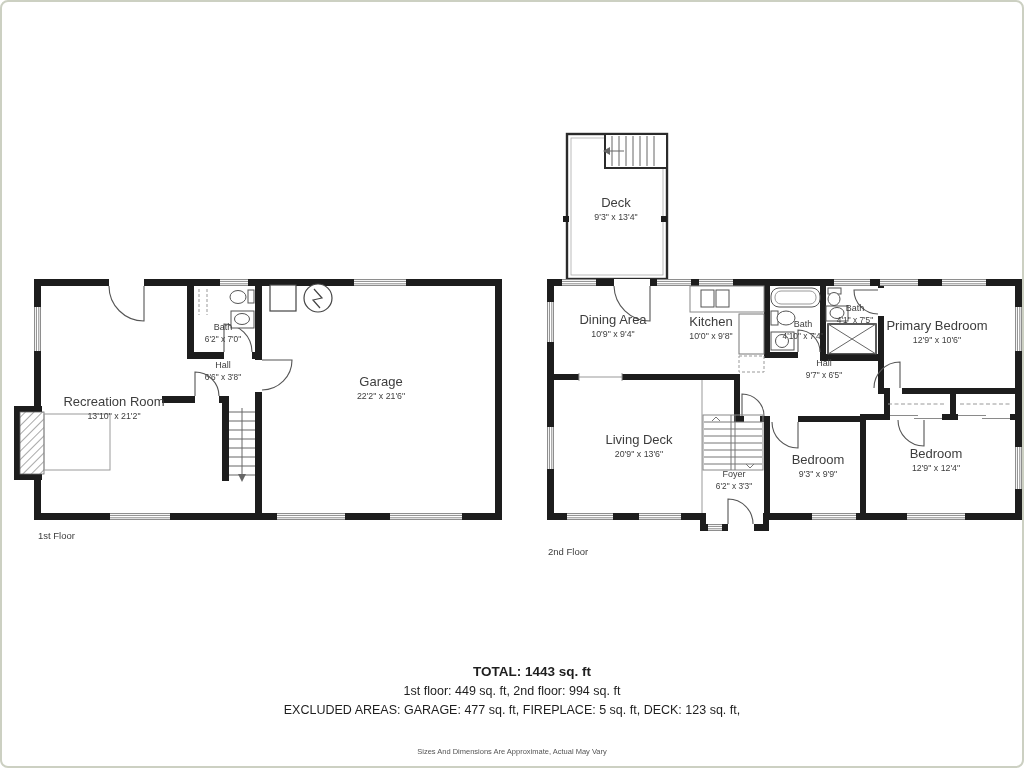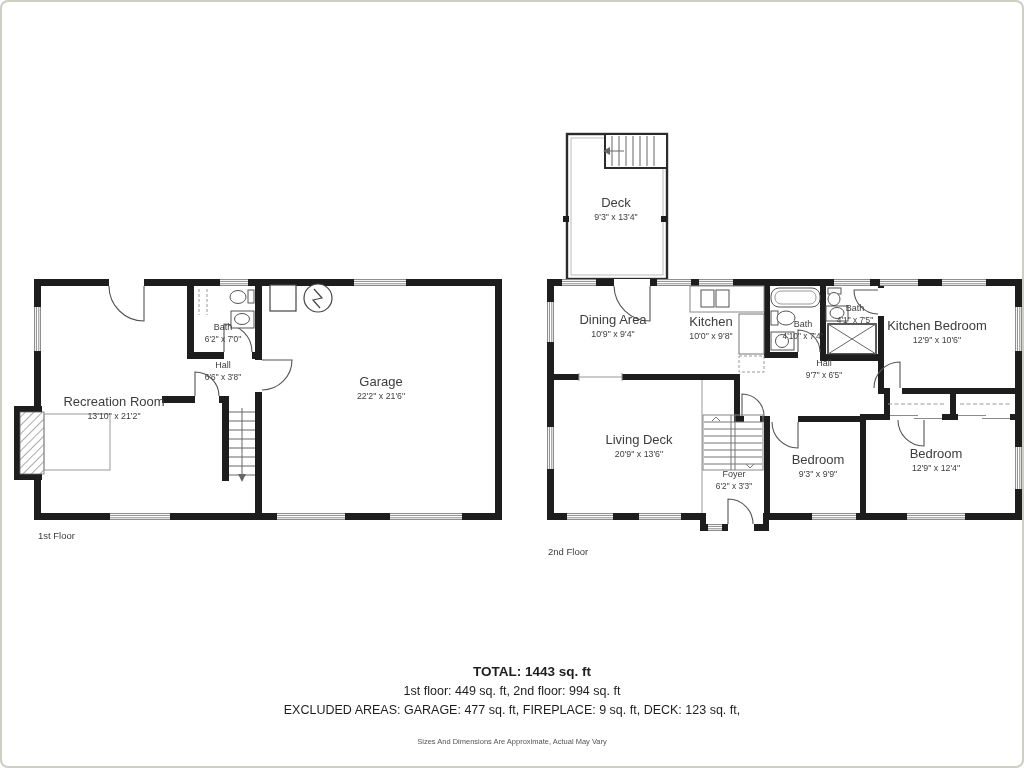--- a/index.html
+++ b/index.html
@@ -9,21 +9,21 @@
   svg{position:absolute;left:0;top:0;}
   .room-label{position:absolute;transform:translateX(-50%);text-align:center;color:#3d3d3d;white-space:nowrap;z-index:5;}
   .rn{display:block;font-size:13px;line-height:1.3;}
   .rd{display:block;font-size:8.8px;line-height:1.25;}
   .room-label.sm .rn{font-size:9px;}
   .room-label.sm .rd{font-size:8.3px;}
   .floor-label{position:absolute;font-size:9.5px;color:#3d3d3d;z-index:5;}
   .summary{position:absolute;left:0;right:0;top:660px;text-align:center;color:#1e1e1e;z-index:5;}
   .s-total{font-size:13.5px;font-weight:bold;line-height:1.5;margin-left:40px;}
   .s-line{font-size:12.5px;line-height:1.5;}
-  .s-disc{font-size:7.5px;color:#555;margin-top:17px;}
+  .s-disc{font-size:7.5px;color:#555;margin-top:27px;}
 </style>
 </head>
 <body>
 
 <div id="page">
 
 <svg width="1024" height="768" viewBox="0 0 1024 768">
   <defs>
     <pattern id="hatch" width="6" height="6" patternTransform="rotate(45)" patternUnits="userSpaceOnUse">
       <line x1="0" y1="0" x2="0" y2="6" stroke="#555" stroke-width="1"></line>
@@ -330,21 +330,21 @@
 </div>
 <div class="room-label sm" style="left:801px;top:317px">
   <span class="rn">Bath</span>
   <span class="rd">4'10" x 7'4"</span>
 </div>
 <div class="room-label sm" style="left:853px;top:301px">
   <span class="rn">Bath</span>
   <span class="rd">4'1" x 7'5"</span>
 </div>
 <div class="room-label" style="left:935px;top:316px">
-  <span class="rn">Kitchen Bedroom</span>
+  <span class="rn">Primary Bedroom</span>
   <span class="rd">12'9" x 10'6"</span>
 </div>
 <div class="room-label sm" style="left:822px;top:356px">
   <span class="rn">Hall</span>
   <span class="rd">9'7" x 6'5"</span>
 </div>
 <div class="room-label" style="left:637px;top:430px">
   <span class="rn">Living Deck</span>
   <span class="rd">20'9" x 13'6"</span>
 </div>
@@ -360,17 +360,17 @@
   <span class="rn">Bedroom</span>
   <span class="rd">12'9" x 12'4"</span>
 </div>
 
 <div class="floor-label" style="left:36px;top:528px">1st Floor</div>
 <div class="floor-label" style="left:546px;top:544px">2nd Floor</div>
 
 <div class="summary">
   <div class="s-total">TOTAL: 1443 sq. ft</div>
   <div class="s-line">1st floor: 449 sq. ft, 2nd floor: 994 sq. ft</div>
-  <div class="s-line">EXCLUDED AREAS: GARAGE: 477 sq. ft, FIREPLACE: 9 sq. ft, DECK: 123 sq. ft,</div>
+  <div class="s-line">EXCLUDED AREAS: GARAGE: 477 sq. ft, FIREPLACE: 5 sq. ft, DECK: 123 sq. ft,</div>
   <div class="s-disc">Sizes And Dimensions Are Approximate, Actual May Vary</div>
 </div>
 
 </div>
 
 </body></html>

